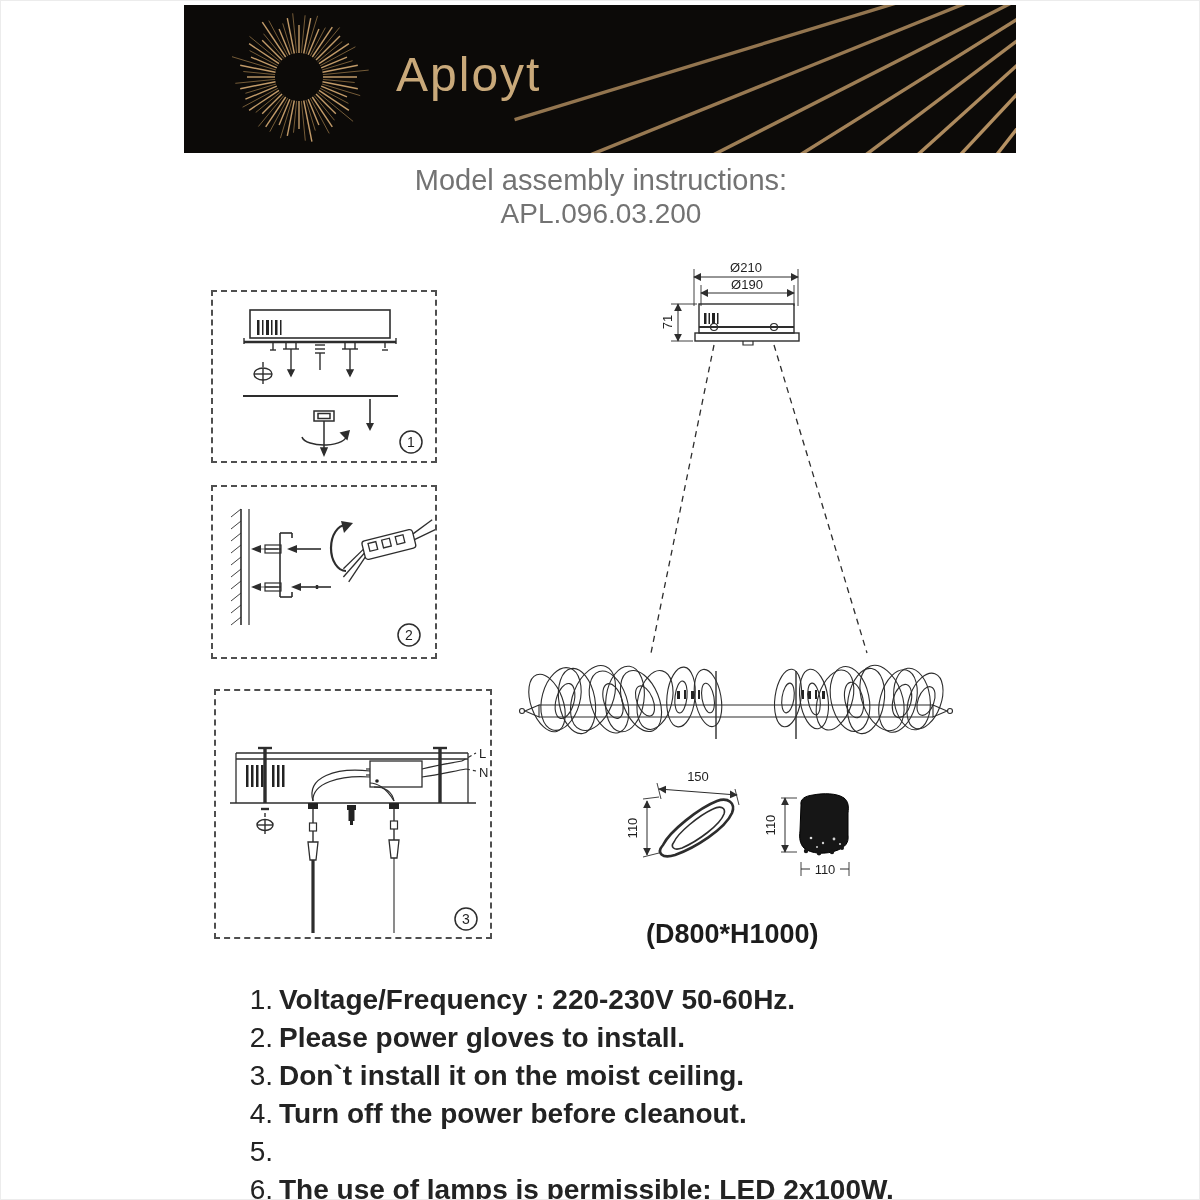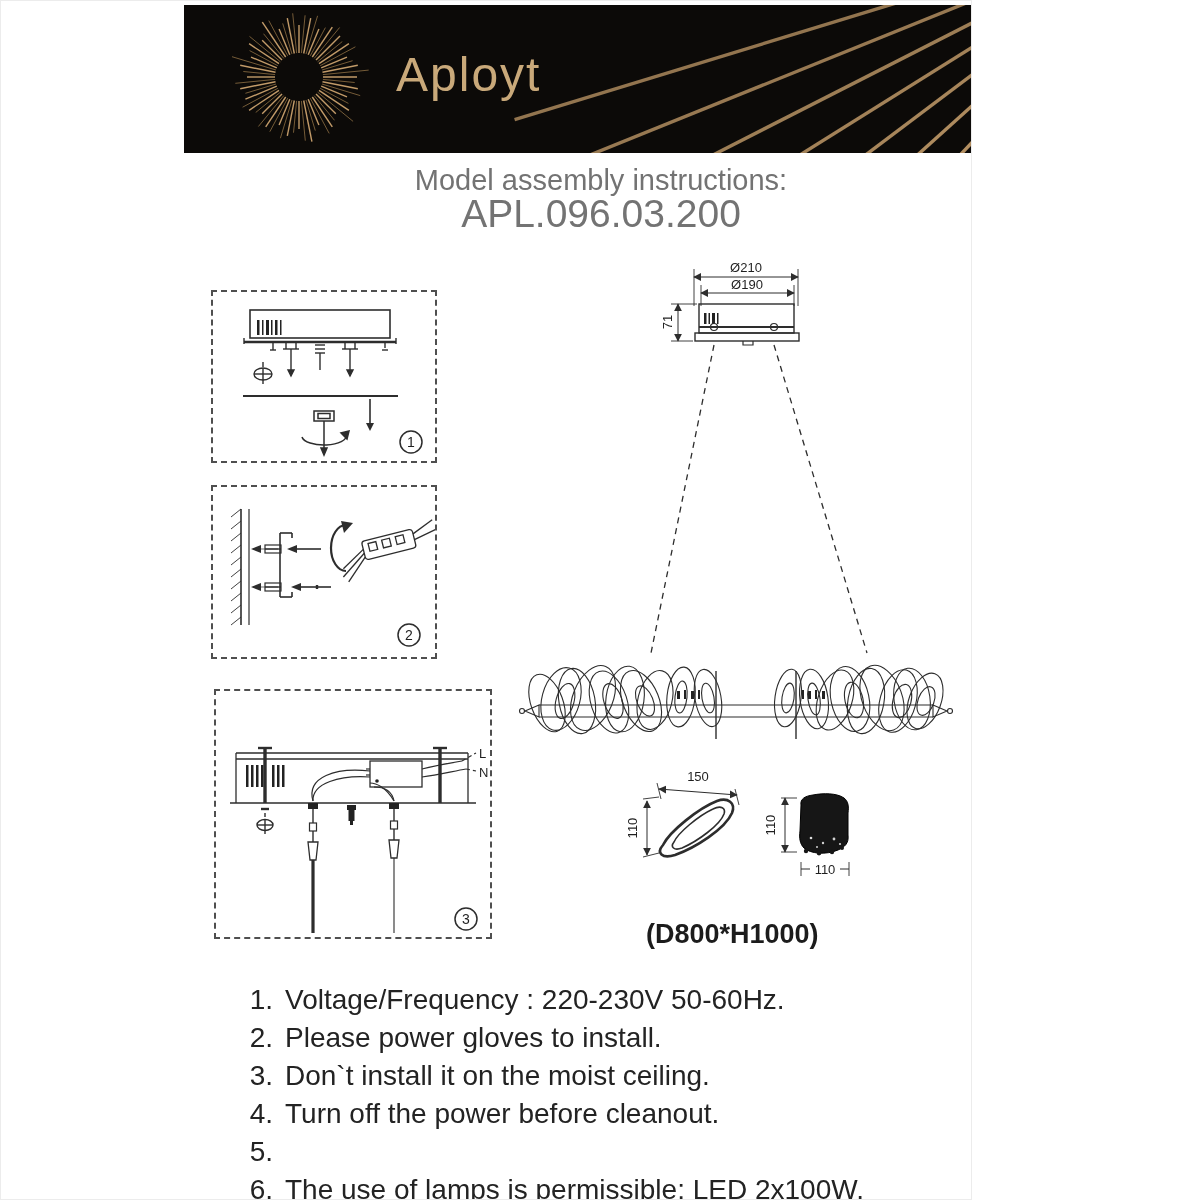--- a/index.html
+++ b/index.html
@@ -1,46 +1,46 @@
 <!DOCTYPE html>
 <html><head>
 <meta charset="utf-8">
 <style>
   html,body{margin:0;padding:0;background:#ffffff;}
   body{font-family:"Liberation Sans", sans-serif;}
-  .page{position:relative;width:972px;height:1200px;background:#ffffff;overflow:hidden;border:1px solid #ececec;box-sizing:border-box;}
+  .page{position:relative;width:1200px;height:1200px;background:#ffffff;overflow:hidden;border:1px solid #ececec;box-sizing:border-box;}
 
   
   .banner{position:absolute;left:183px;top:4px;width:832px;height:148px;background:#0c0a08;overflow:hidden;}
   .banner svg{position:absolute;left:0;top:0;}
   .brand-name{position:absolute;left:212px;top:42px;font-size:48px;font-weight:400;letter-spacing:2px;color:#c9a97a;}
 
   
   .title-block{position:absolute;left:0;top:162px;width:1200px;text-align:center;color:#737373;}
   .title-line1{font-size:29px;line-height:34px;}
-  .title-line2{font-size:39px;line-height:34px;}
+  .title-line2{font-size:28px;line-height:34px;}
 
   
   .diagram-box{position:absolute;border:2px dashed #4f4f4f;box-sizing:border-box;background:#fff;}
   .box1{left:210px;top:289px;width:226px;height:173px;}
   .box2{left:210px;top:484px;width:226px;height:174px;}
   .box3{left:213px;top:688px;width:278px;height:250px;}
   .diagram-box svg{position:absolute;left:0;top:0;}
 
   
   .tech{position:absolute;left:500px;top:252px;width:520px;height:700px;}
 
   
   .overall-size{position:absolute;left:645px;top:918px;width:260px;text-align:left;font-size:27px;font-weight:600;color:#1c1c1c;}
 
   
   .instructions{position:absolute;left:238px;top:980px;width:780px;color:#232323;}
   .instr-row{display:flex;font-size:28px;line-height:38px;}
   .instr-num{width:34px;text-align:right;flex:0 0 auto;}
-  .instr-text{margin-left:12px;}
+  .instr-text{margin-left:6px;font-weight:bold;}
 
   
   .ln{stroke:#2d2d2d;fill:none;}
   text.dim{fill:#1f1f1f;font-size:13px;font-family:"Liberation Sans",sans-serif;}
   text.badge-num{fill:#1f1f1f;font-size:14px;font-family:"Liberation Sans",sans-serif;}
 </style>
 </head>
 <body>
 
 <div class="page">

